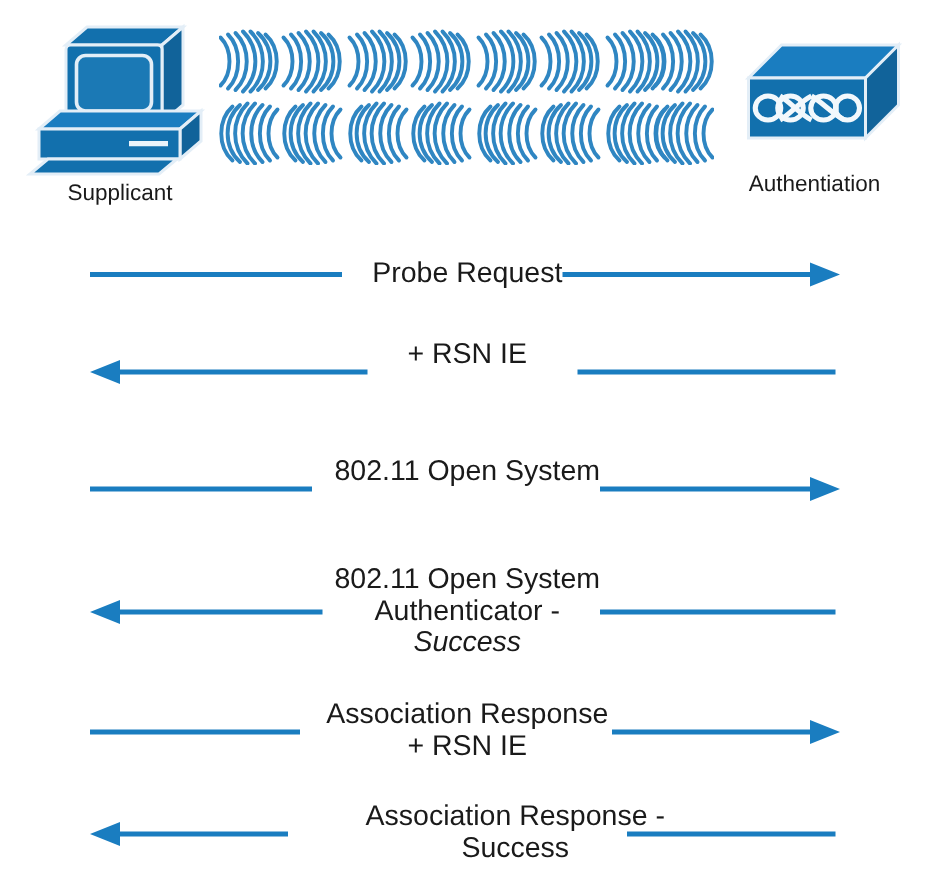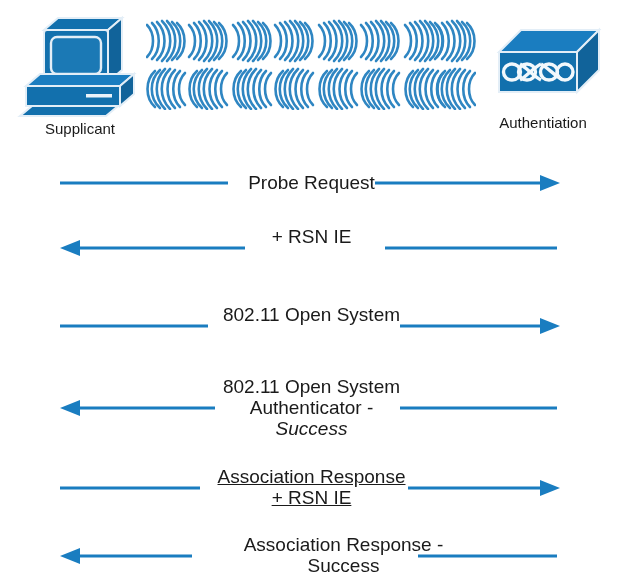--- a/index.html
+++ b/index.html
@@ -228,21 +228,21 @@
       <span class="line ital">Success</span>
     </div>
   </div>
 
   <div class="msg-row" style="top:462px; height:52px;">
     <svg class="msg-svg" width="623" height="52" viewBox="0 0 623 52">
       <line x1="60" y1="26" x2="200" y2="26" stroke="#1a7dc0" stroke-width="3.2"></line>
       <line x1="408" y1="26" x2="540" y2="26" stroke="#1a7dc0" stroke-width="3.2"></line>
       <polygon points="540,18 560,26 540,34" fill="#1a7dc0"></polygon>
     </svg>
-    <div class="msg-label" style="top:4px;text-decoration:underline;">
+    <div class="msg-label" style="top:4px;">
       <span class="line">Association Response</span>
       <span class="line">+ RSN IE</span>
     </div>
   </div>
 
   <div class="msg-row" style="top:530px; height:52px;">
     <svg class="msg-svg" width="623" height="52" viewBox="0 0 623 52">
       <line x1="80" y1="26" x2="192" y2="26" stroke="#1a7dc0" stroke-width="3.2"></line>
       <polygon points="80,18 60,26 80,34" fill="#1a7dc0"></polygon>
       <line x1="418" y1="26" x2="557" y2="26" stroke="#1a7dc0" stroke-width="3.2"></line>

